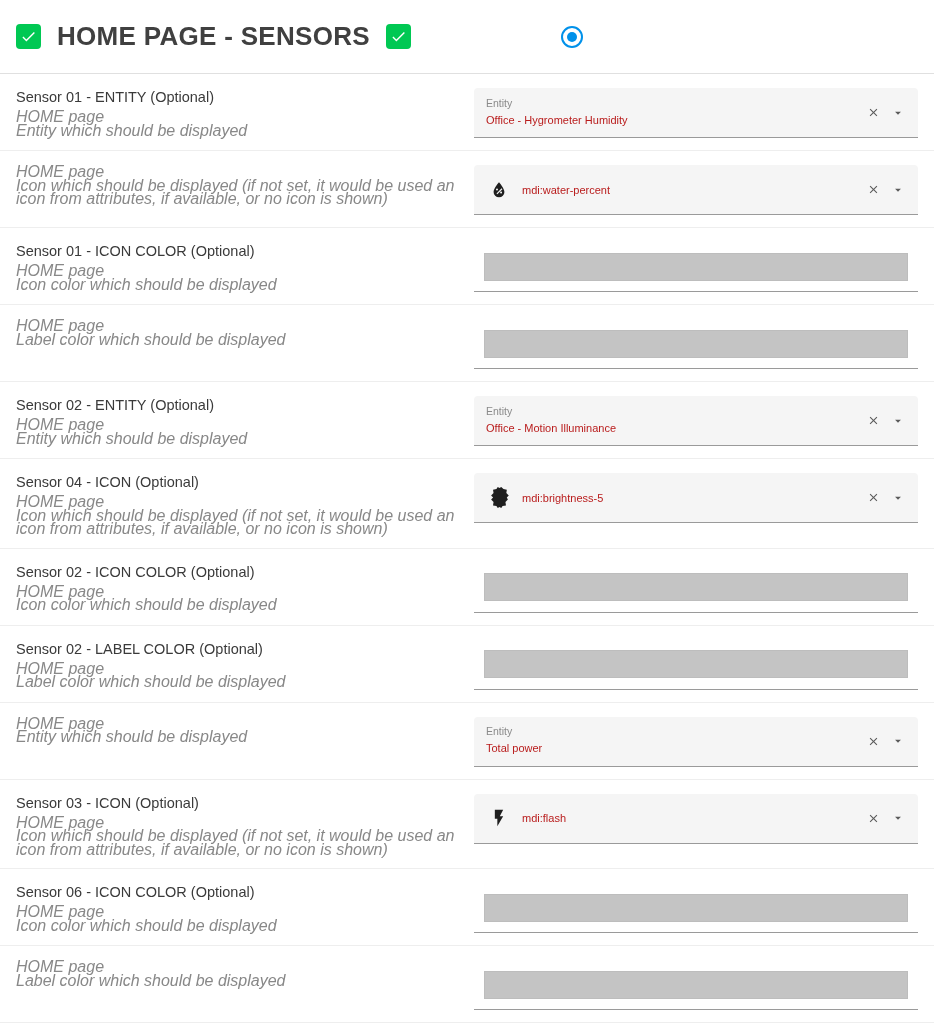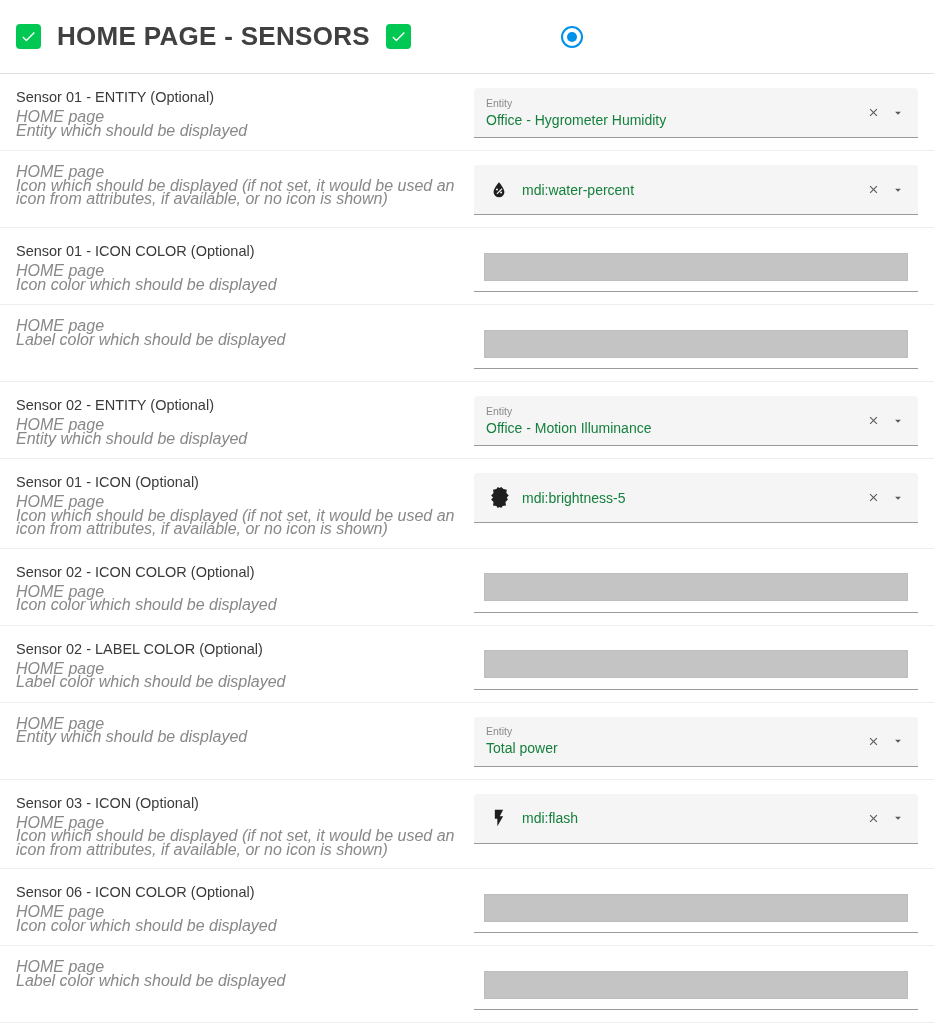--- a/index.html
+++ b/index.html
@@ -111,22 +111,22 @@
     justify-content: center;
     min-width: 0;
   }
   .field-floating-label {
     font-size: 10.5px;
     color: #8a8a8a;
     line-height: 12px;
     margin-bottom: 2px;
   }
   .field-value {
-    font-size: 14px;
-    color: #15803d;
+    font-size: 11px;
+    color: #b91c1c;
     line-height: 18px;
     white-space: nowrap;
     overflow: hidden;
     text-overflow: ellipsis;
   }
   .field-icon-row {
     display: flex;
     align-items: center;
     flex: 1 1 auto;
     min-width: 0;
@@ -297,21 +297,21 @@
             <div class="caret-btn">
               <svg width="14" height="14" viewBox="0 0 24 24">
                 <path fill="currentColor" d="M7 10l5 5 5-5z"></path>
               </svg>
             </div>
           </div>
         </div>
       </div>
       <div class="row">
         <div class="row-label">
-          <div class="row-title">Sensor 01 - ICON (Optional)</div>
+          <div class="row-title">Sensor 04 - ICON (Optional)</div>
           <div class="row-sub">HOME page</div>
           <div class="row-sub">Icon which should be displayed (if not set, it would be used an icon from attributes, if available, or no icon is shown)</div>
         </div>
         <div class="row-control">
           <div class="field">
             <div class="field-icon-row">
               <span class="field-mdi-icon">
                 <svg width="21" height="21" viewBox="0 0 24 24">
                   <path fill="currentColor" d="M12 8a4 4 0 1 0 0 8 4 4 0 0 0 0-8m8.3 4 2.3-2.3-2.8-2.8.6-3.9-3.9-.6L14 0l-2 1.2L10 0 8.5 2.4l-3.9.6.6 3.9-2.8 2.8L4.7 12l-2.3 2.3 2.8 2.8-.6 3.9 3.9.6L10 24l2-1.2 2 1.2 1.5-2.4 3.9-.6-.6-3.9 2.8-2.8z"></path>
                 </svg>

